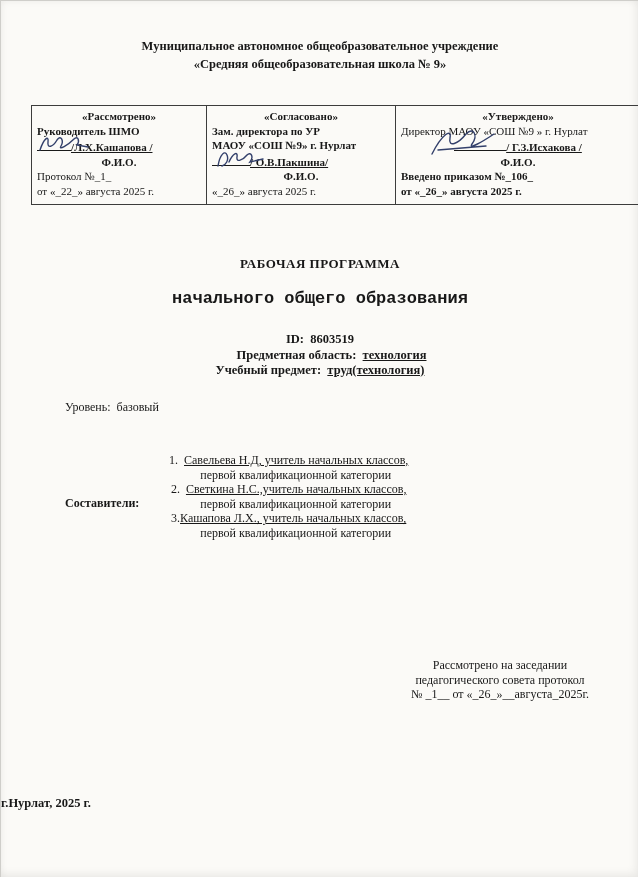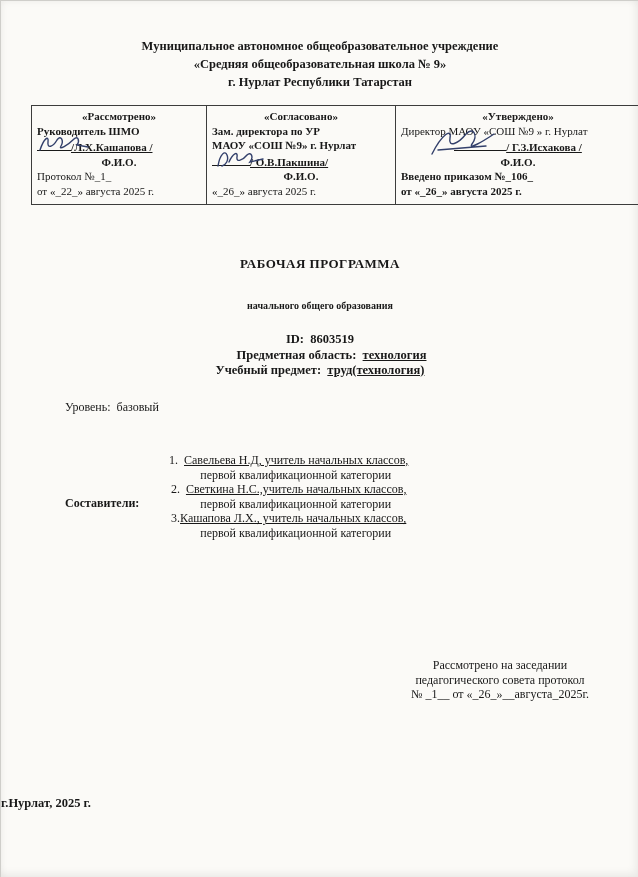--- a/index.html
+++ b/index.html
@@ -35,41 +35,40 @@
     position:relative;
   }
   td.col1{width:164px;}
   td.col2{width:178px;margin-top:32px;}
   td.col3{width:234px;}
   .sigline{white-space:nowrap;margin-top:1px;}
   .sigblank{display:inline-block;border-bottom:1px solid #1a1a1a;height:11px;vertical-align:baseline;}
   .sig-svg{position:absolute;pointer-events:none;}
   .title-block{position:absolute;left:0;right:0;text-align:center;font-weight:bold;}
   .t-main{top:255px;font-size:13px;letter-spacing:0.5px;}
-  .t-sub{top:299px;font-size:10px;}
+  .t-sub{top:288px;font-size:17px;font-family:Liberation Mono, monospace;}
   .t-id{top:331px;font-size:12.5px;}
   .t-area{top:347px;font-size:12.5px;padding-left:23px;}
   .t-subj{top:362px;font-size:12.5px;}
   .level-line{position:absolute;left:64px;top:399px;font-size:12px;}
   .compilers{position:absolute;left:64px;top:452px;font-size:12px;line-height:14.6px;display:flex;}
   .comp-label{font-weight:bold;width:92px;flex:0 0 auto;margin-top:43px;}
   .comp-list{margin-left:12px;text-align:center;}
   .comp-cat{margin-left:14px;}
   .council{position:absolute;right:50px;top:645px;font-size:12px;line-height:14.5px;text-align:center;margin-top:12px;}
   .footer{position:absolute;left:0;right:0;top:795px;text-align:left;font-weight:bold;font-size:12.5px;}
 </style>
 </head>
 <body>
 
 <div class="page">
 
   <div class="header">
     <div>Муниципальное автономное общеобразовательное учреждение</div>
     <div>«Средняя общеобразовательная школа № 9»</div>
-    <div>г. Нурлат Республики Татарстан</div>
   </div>
 
   <table class="approval">
     <tbody>
         <tr>
 
       <td class="col1">
         <div class="c b">«Рассмотрено»</div>
         <div class="b">Руководитель ШМО</div>
         <div class="sigline">

